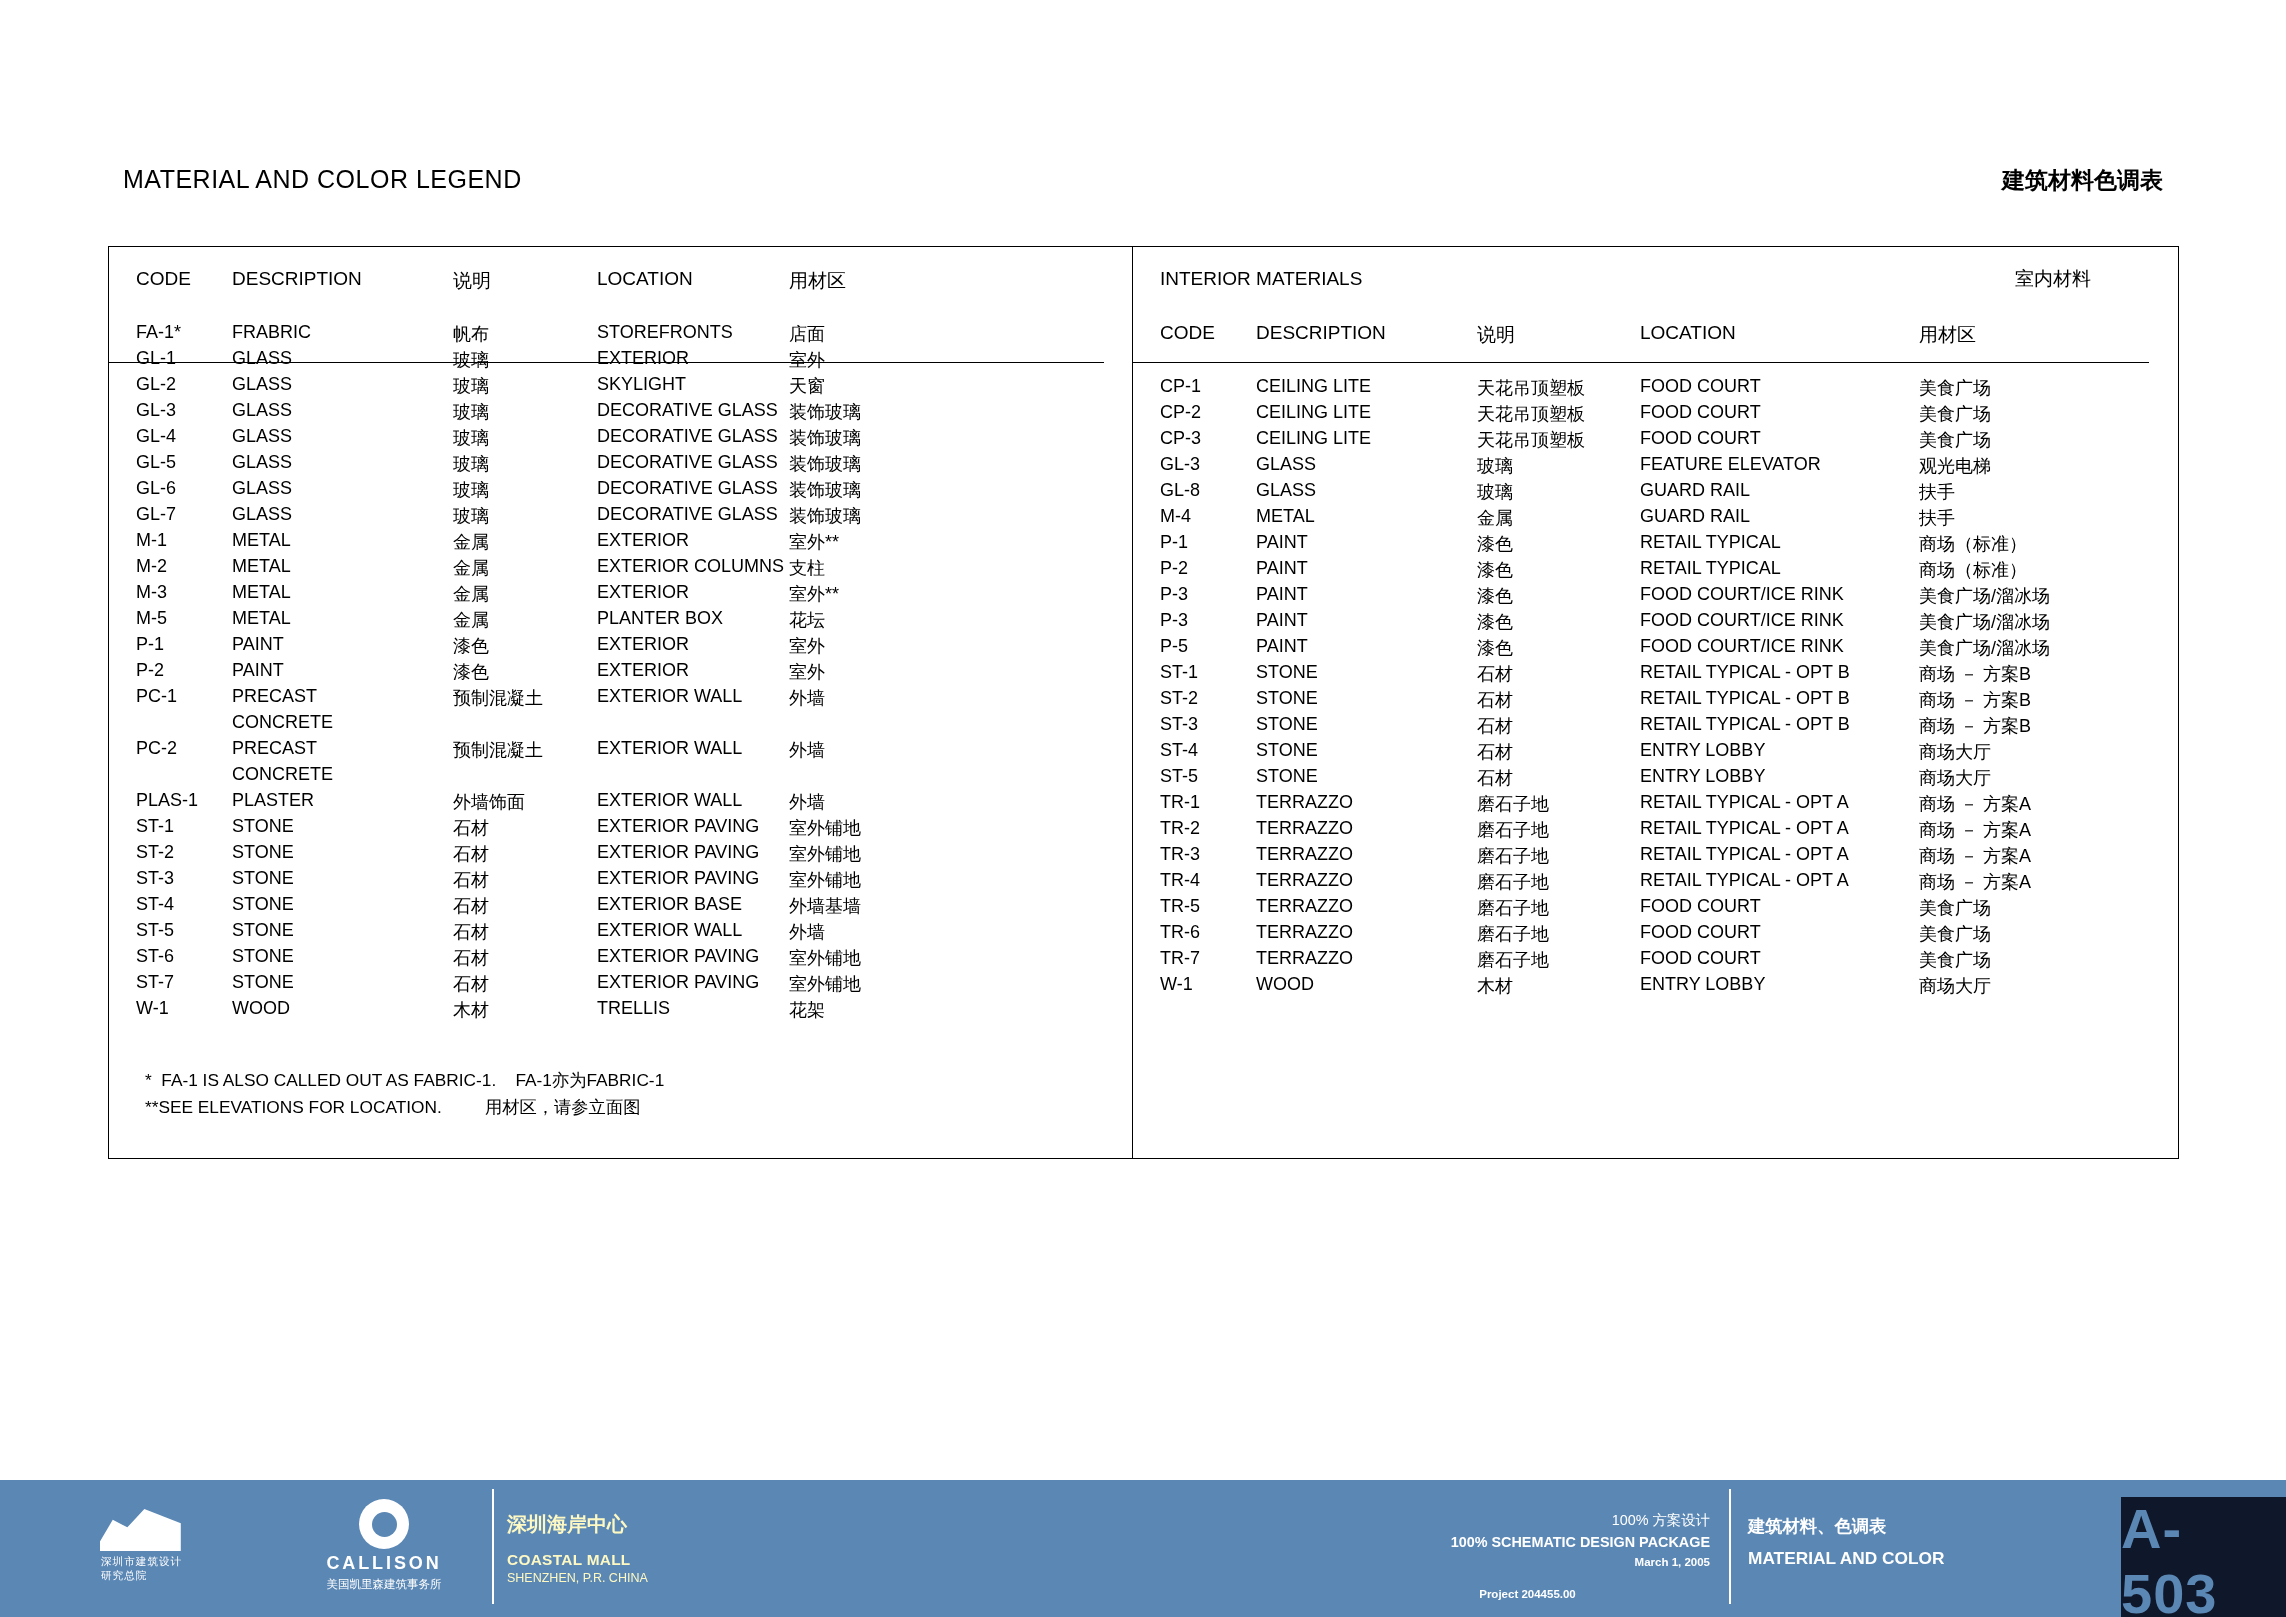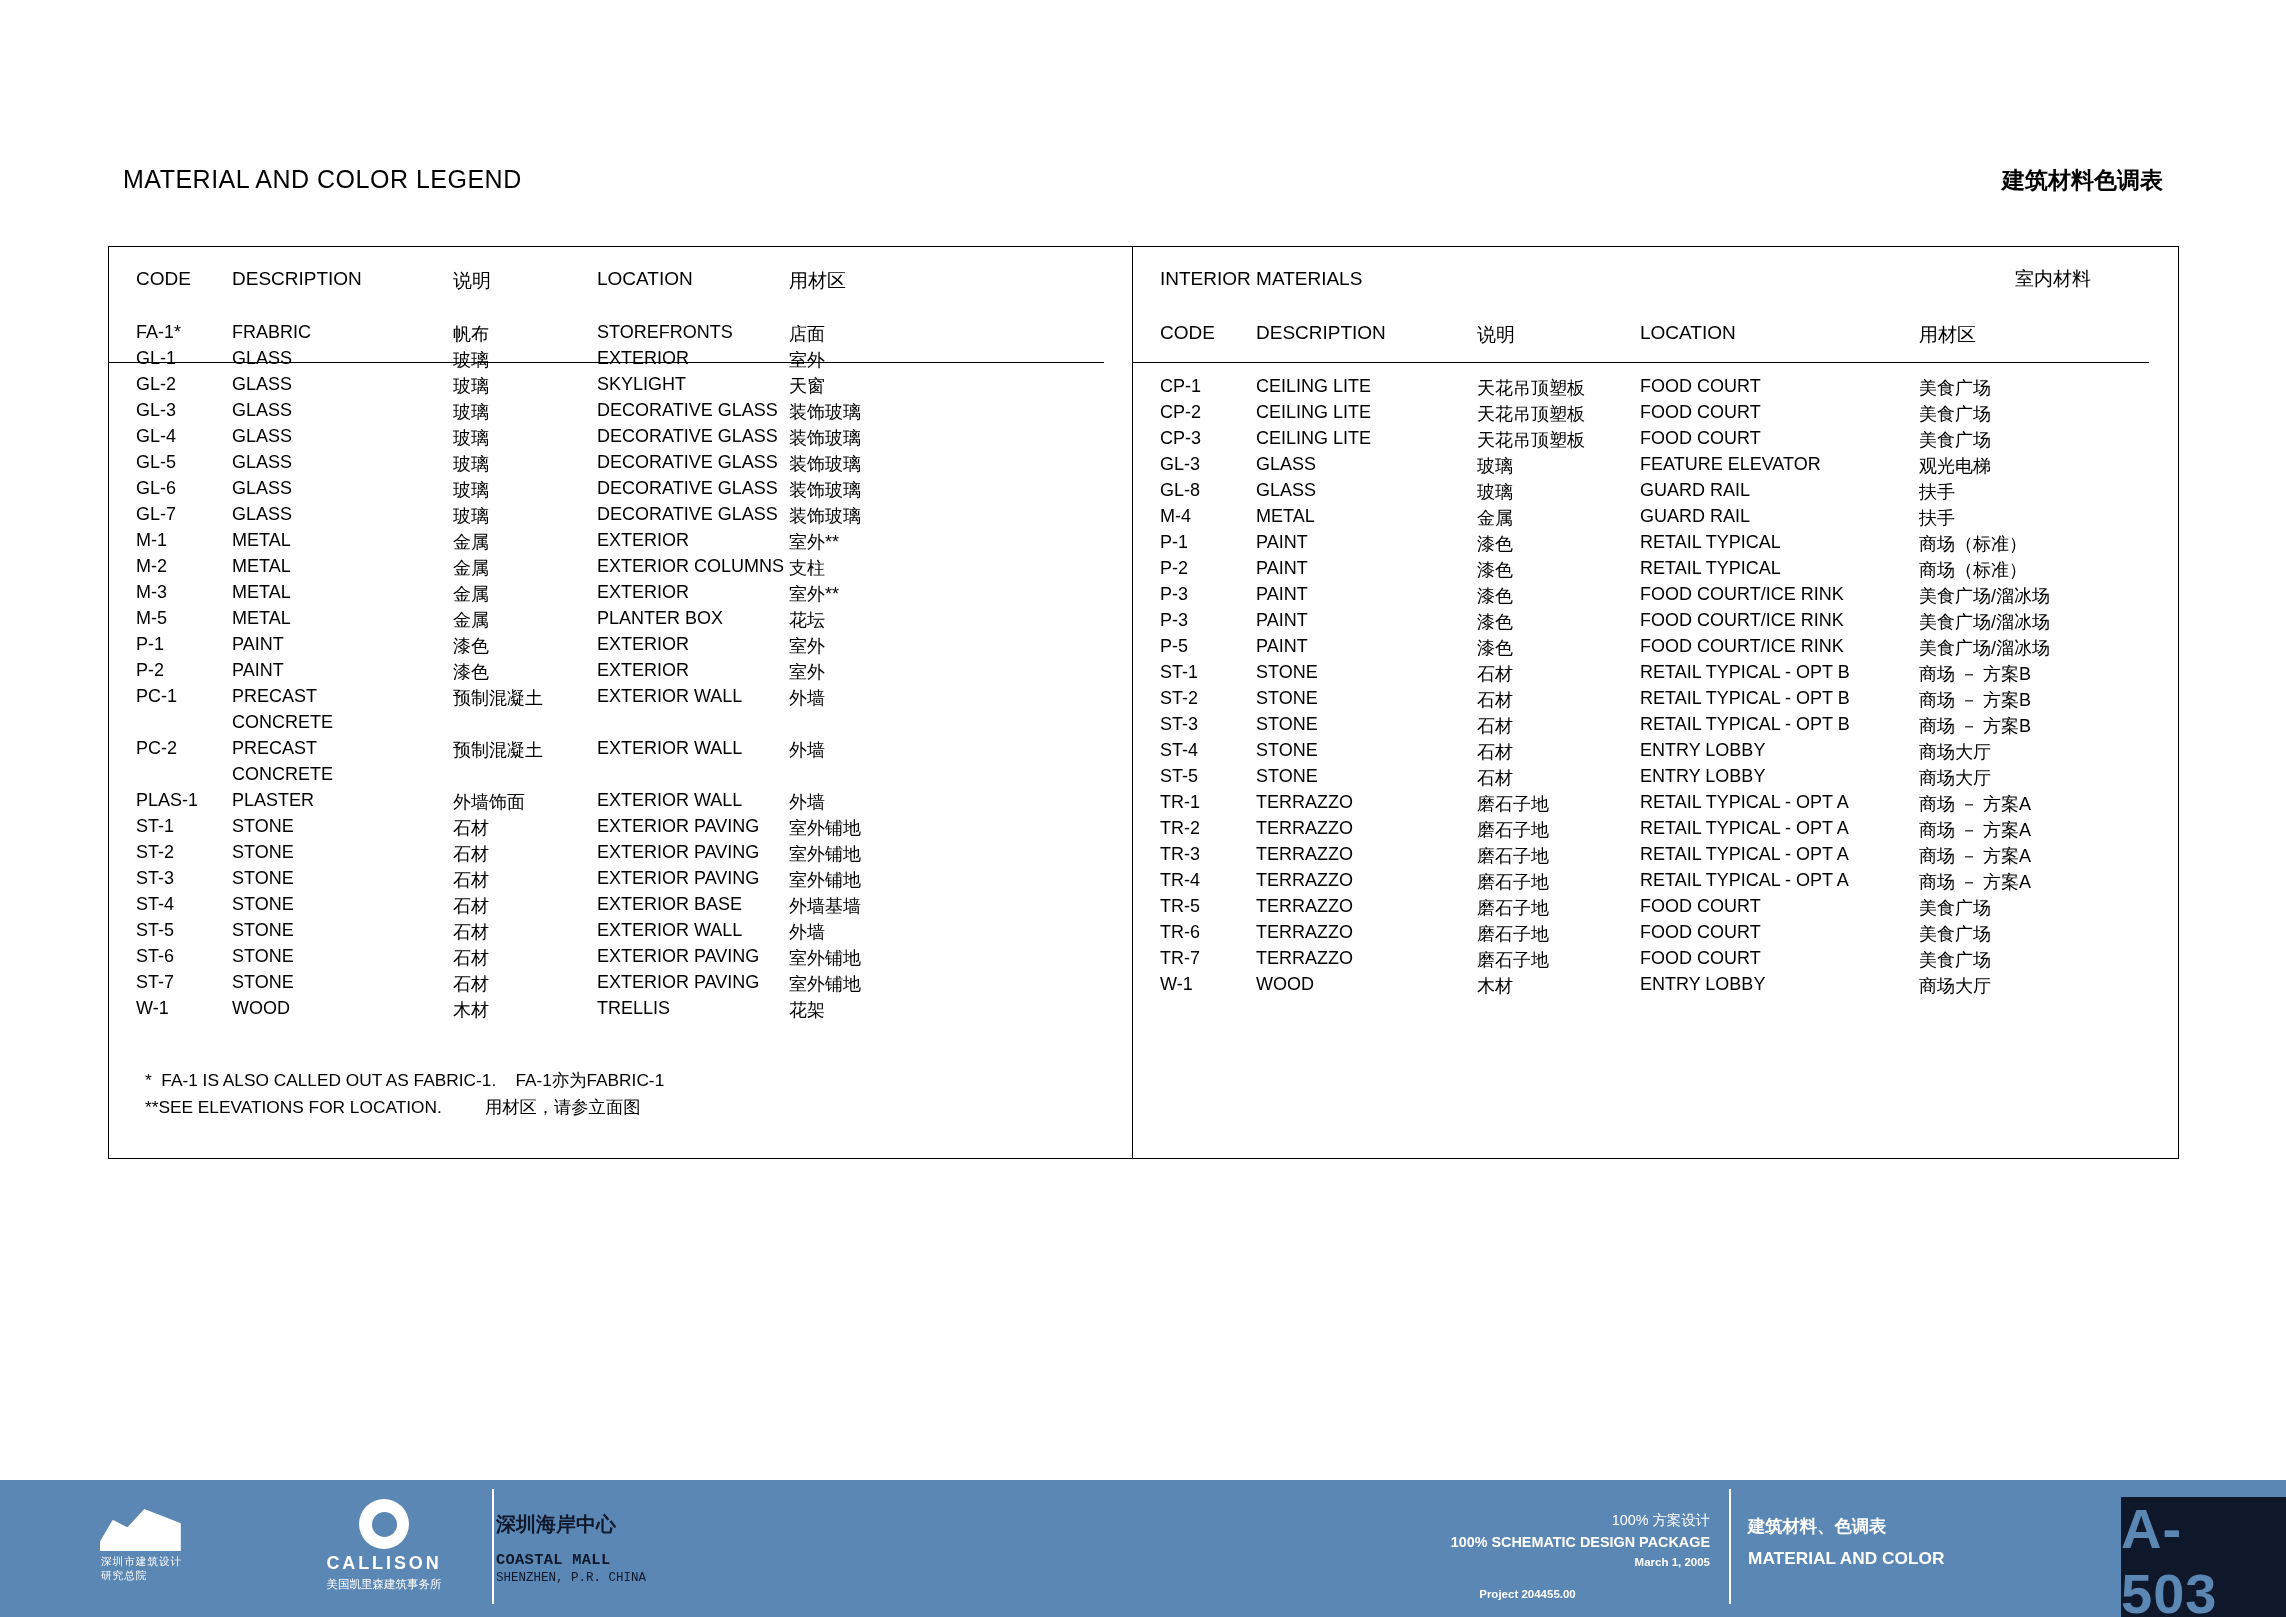--- a/index.html
+++ b/index.html
@@ -211,24 +211,23 @@
   }
   .tb-divider {
     position: absolute;
     top: 13.4px;
     width: 1.9px;
     height: 115px;
     background: #ffffff;
   }
   .tb-project {
     position: absolute;
-    left: 496px;
+    left: 507px;
     top: 35px;
-    color: #0f172a;
-    font-family: Liberation Mono, monospace;
+    color: #fef9c3;
   }
   .tb-project .cn {
     font-size: 20px;
     font-weight: bold;
     margin-bottom: 13.4px;
   }
   .tb-project .en {
     font-size: 15.4px;
     font-weight: bold;
     letter-spacing: 0.3px;

